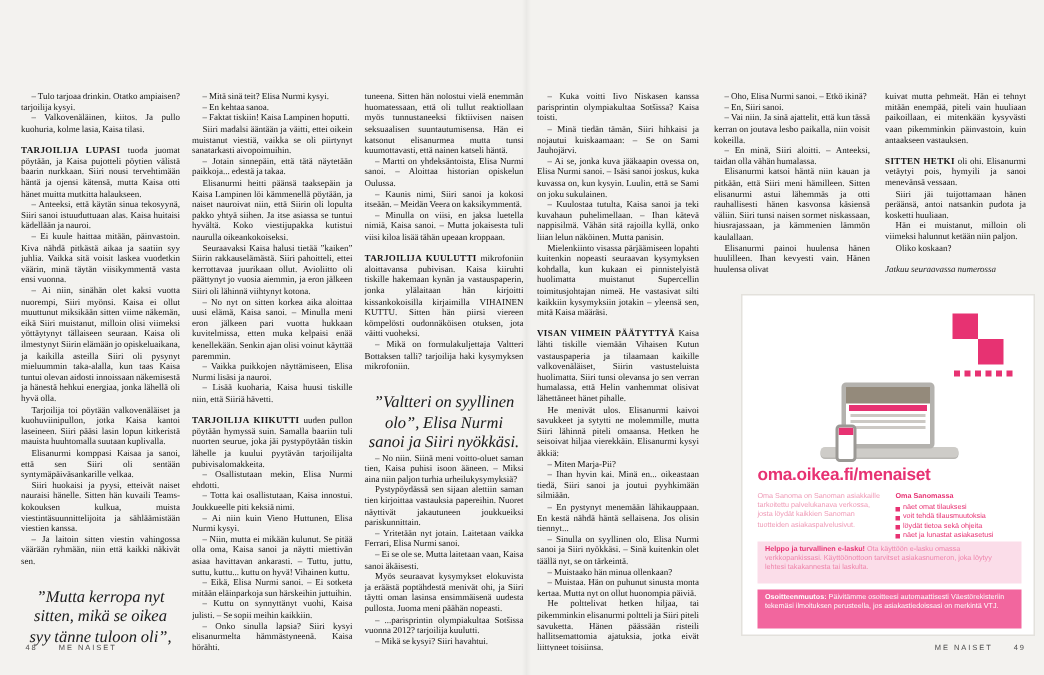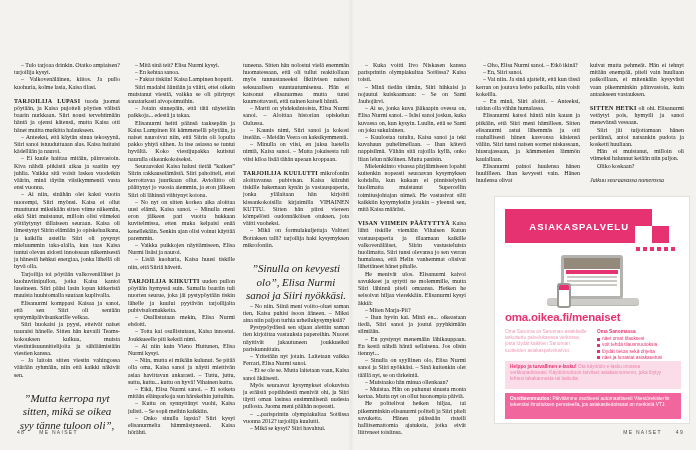--- a/index.html
+++ b/index.html
@@ -106,21 +106,21 @@
       <p>– Kuttu on synnyttänyt vuohi, Kaisa julisti. – Se sopii meihin kaikkiin.</p>
       <p>– Onko sinulla lapsia? Siiri kysyi elisanurmelta hämmästyneenä. Kaisa hörähti.</p>
     </div>
   <div class="col" id="c3">
       <p class="noindent">tuneena. Sitten hän nolostui vielä enemmän huomatessaan, että oli tullut reaktiollaan myös tunnustaneeksi fiktiivisen naisen seksuaalisen suuntautumisensa. Hän ei katsonut elisanurmea mutta tunsi kuumottavasti, että nainen katseli häntä.</p>
       <p>– Martti on yhdeksäntoista, Elisa Nurmi sanoi. – Aloittaa historian opiskelun Oulussa.</p>
       <p>– Kaunis nimi, Siiri sanoi ja kokosi itseään. – Meidän Veera on kaksikymmentä.</p>
       <p>– Minulla on viisi, en jaksa luetella nimiä, Kaisa sanoi. – Mutta jokaisesta tuli viisi kiloa lisää tähän upeaan kroppaan.</p>
       <p class="leadp"><b>TARJOILIJA KUULUTTI</b><span> mikrofoniin aloittavansa pubivisan. Kaisa kiiruhti tiskille hakemaan kynän ja vastauspaperin, jonka ylälaitaan hän kirjoitti kissankokoisilla kirjaimilla VIHAINEN KUTTU. Sitten hän piirsi viereen kömpelösti oudonnäköisen otuksen, jota väitti vuoheksi.</span></p>
       <p>– Mikä on formulakuljettaja Valtteri Bottaksen talli? tarjoilija haki kysymyksen mikrofoniin.</p>
-      <p class="quote">”Sinulla on kevyesti olo”, Elisa Nurmi sanoi ja Siiri nyökkäsi.</p>
+      <p class="quote">”Valtteri on syyllinen olo”, Elisa Nurmi sanoi ja Siiri nyökkäsi.</p>
       <p>– No niin. Siinä meni voitto-oluet saman tien, Kaisa puhisi isoon ääneen. – Miksi aina niin paljon turhia urheilukysymyksiä?</p>
       <p>Pystypöydässä sen sijaan alettiin saman tien kirjoittaa vastauksia papereihin. Nuoret näyttivät jakautuneen joukkueiksi pariskunnittain.</p>
       <p>– Yritetään nyt jotain. Laitetaan vaikka Ferrari, Elisa Nurmi sanoi.</p>
       <p>– Ei se ole se. Mutta laitetaan vaan, Kaisa sanoi äkäisesti.</p>
       <p>Myös seuraavat kysymykset elokuvista ja eräästä poptähdestä menivät ohi, ja Siiri täytti oman lasinsa ensimmäisenä uudesta pullosta. Juoma meni päähän nopeasti.</p>
       <p>– ...parisprintin olympiakultaa Sotšissa vuonna 2012? tarjoilija kuulutti.</p>
       <p>– Mikä se kysyi? Siiri havahtui.</p>
     </div>
   <div class="col" id="c4">
       <p>– Kuka voitti Iivo Niskasen kanssa parisprintin olympiakultaa Sotšissa? Kaisa toisti.</p>
@@ -149,23 +149,20 @@
   <div class="col" id="c6">
       <p class="noindent">kuivat mutta pehmeät. Hän ei tehnyt mitään enempää, piteli vain huuliaan paikoillaan, ei mitenkään kysyvästi vaan pikemminkin päinvastoin, kuin antaakseen vastauksen.</p>
       <p class="leadp"><b>SITTEN HETKI</b><span> oli ohi. Elisanurmi vetäytyi pois, hymyili ja sanoi menevänsä vessaan.</span></p>
       <p>Siiri jäi tuijottamaan hänen peräänsä, antoi natsankin pudota ja kosketti huuliaan.</p>
       <p>Hän ei muistanut, milloin oli viimeksi halunnut ketään niin paljon.</p>
       <p>Oliko koskaan?</p>
       <p class="end">Jatkuu seuraavassa numerossa</p>
     </div>
 
   <div id="sidebar">
-    <div id="sb-bar">
-      <span>ASIAKASPALVELU</span>
-    </div>
     <div class="sq" id="sq-a"></div>
     <div class="sq" id="sq-b"></div>
     <div id="sq-row">
       <i></i>
         <i></i>
         <i></i>
         <i></i>
         <i></i>
         <i></i>
     </div>

